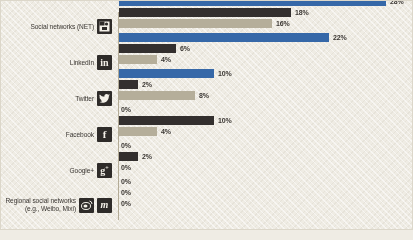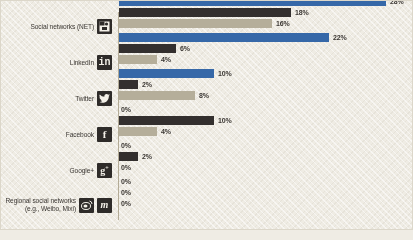--- a/index.html
+++ b/index.html
@@ -148,21 +148,21 @@
           <div class="bar s2" style="width:153px;"></div>
           <span class="bar-value">16%</span>
         </div>
       </div>
     </div>
 
     <div class="group" style="top:48px;">
       <div class="cat-label-wrap" style="top:6px;">
         <span class="cat-label">LinkedIn</span>
         <span class="icon-box">
-          <span class="icon-glyph" style="font-size:10px;font-family:Liberation Mono, monospace;">in</span>
+          <span class="icon-glyph" style="font-size:10px;font-family:Liberation Serif, serif;">in</span>
         </span>
       </div>
       <div class="bars">
         <div class="bar-row">
           <div class="bar s0" style="width:210px;"></div>
           <span class="bar-value">22%</span>
         </div>
         <div class="bar-row">
           <div class="bar s1" style="width:57px;"></div>
           <span class="bar-value">6%</span>

